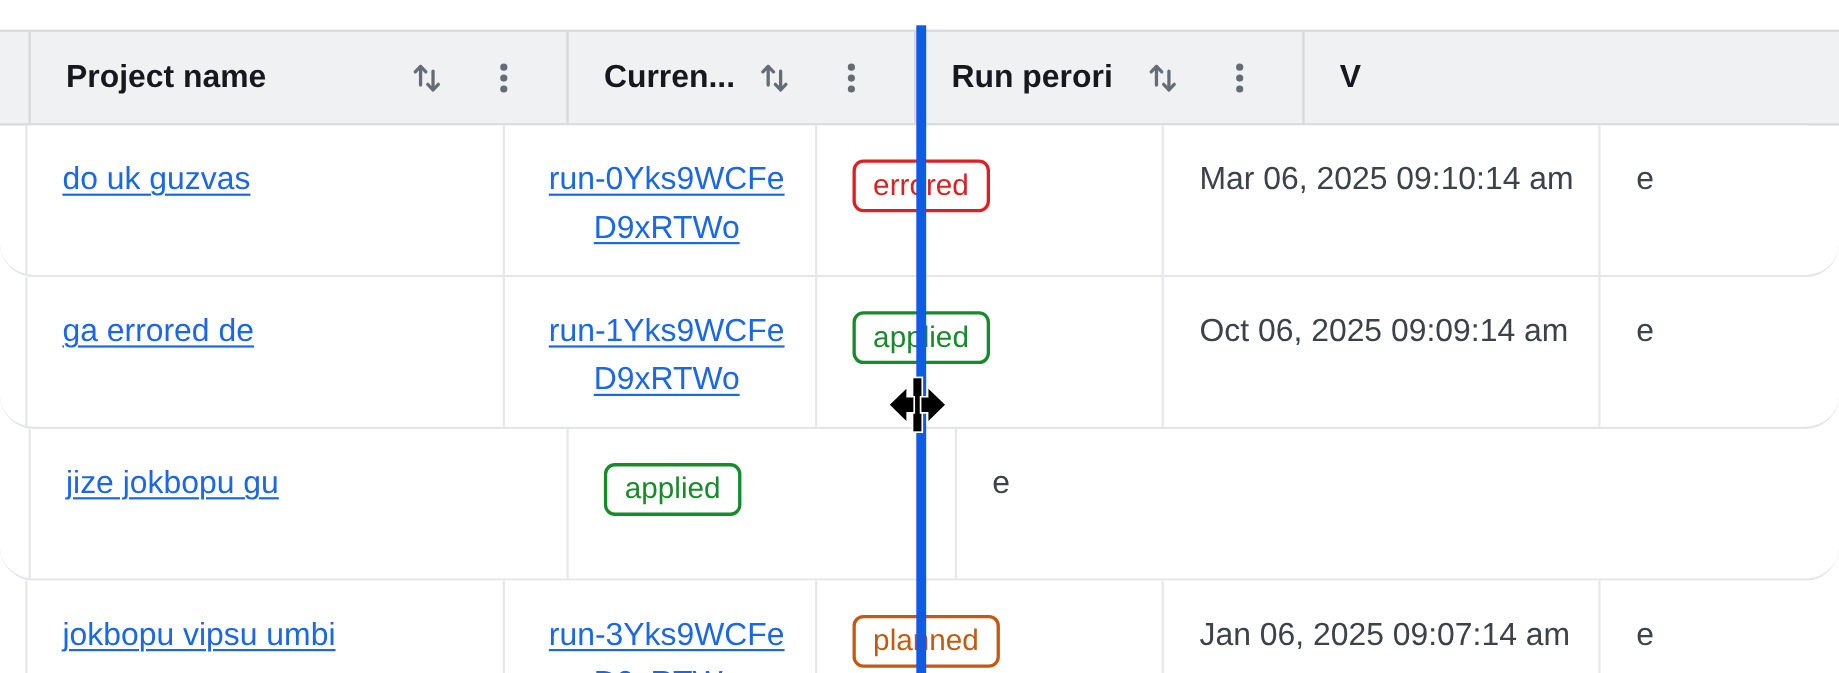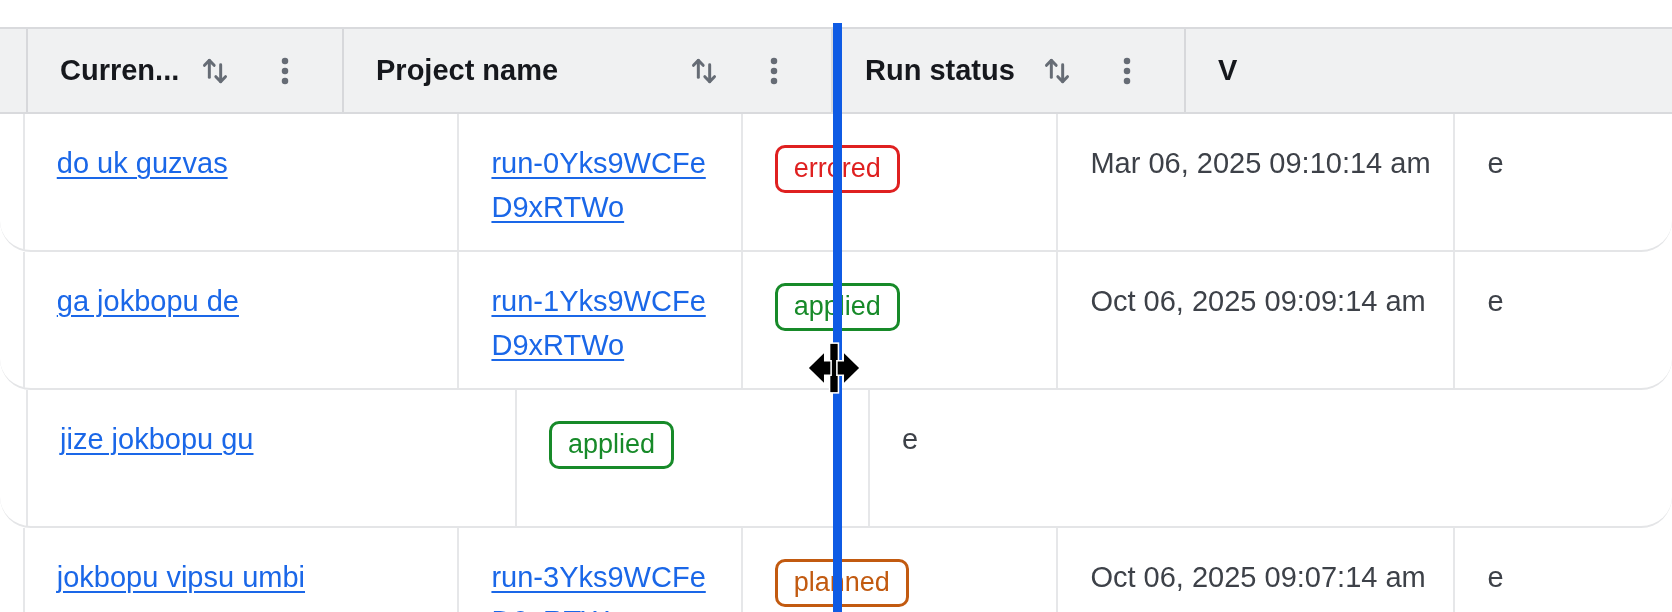--- a/index.html
+++ b/index.html
@@ -37,21 +37,21 @@
   .td{
     box-sizing:border-box;border-right:2px solid #e6e7e9;
     padding:27px 20px 0 32px;font-size:29px;line-height:44px;color:#3d4148;
   }
   .td.w-stub{padding:0;}
   .td.w-next{border-right:none;}
   .cell-link{
     color:#1a67e8;text-decoration:underline;text-underline-offset:4px;
     text-decoration-thickness:2px;
   }
-  .run-wrap{display:inline-block;max-width:248px;word-wrap:break-word;word-break:break-all;}
+  .run-wrap{display:inline-block;max-width:248px;word-wrap:break-word;word-break:break-all;text-align:center;}
   .td-status{padding-top:31px;}
   .badge{
     display:inline-block;border:3px solid currentColor;border-radius:10px;
     padding:2px 16px 4px;font-size:27px;line-height:36px;font-weight:400;background:#fff;
   }
   .ts{white-space:nowrap;margin-top:20px;}
   
   .resize-line{position:absolute;left:833px;top:23px;width:9px;height:589px;background:#0f5be4;z-index:4;}
   .resize-cursor{position:absolute;left:807px;top:341px;width:54px;height:54px;z-index:5;pointer-events:none;}
 </style>
@@ -73,50 +73,50 @@
     </symbol>
   </defs>
 </svg>
 
 <div class="screen">
   <div class="table">
 
     <div class="thead">
       <div class="th w-stub"></div>
 
+      <div class="th w-project">
+        <span class="th-label">Project name</span>
+        <button class="icon-btn">
+            <svg class="ic">
+              <use href="#i-sort"></use>
+            </svg>
+          </button>
+        <button class="icon-btn">
+            <svg class="ic">
+              <use href="#i-kebab"></use>
+            </svg>
+          </button>
+      </div>
+
       <div class="th w-run">
         <span class="th-label">Curren...</span>
         <button class="icon-btn">
             <svg class="ic">
               <use href="#i-sort"></use>
             </svg>
           </button>
         <button class="icon-btn">
             <svg class="ic">
               <use href="#i-kebab"></use>
             </svg>
           </button>
       </div>
 
-      <div class="th w-project">
-        <span class="th-label">Project name</span>
-        <button class="icon-btn">
-            <svg class="ic">
-              <use href="#i-sort"></use>
-            </svg>
-          </button>
-        <button class="icon-btn">
-            <svg class="ic">
-              <use href="#i-kebab"></use>
-            </svg>
-          </button>
-      </div>
-
       <div class="th w-status">
-        <span class="th-label">Run status</span>
+        <span class="th-label">Run perori</span>
         <button class="icon-btn">
             <svg class="ic">
               <use href="#i-sort"></use>
             </svg>
           </button>
         <button class="icon-btn">
             <svg class="ic">
               <use href="#i-kebab"></use>
             </svg>
           </button>
@@ -145,21 +145,21 @@
           <span class="ts">Mar 06, 2025 09:10:14 am</span>
         </div>
         <div class="td w-next">
           <span>e</span>
         </div>
       </div>
 
       <div class="tr">
         <div class="td w-stub"></div>
         <div class="td w-project">
-          <a href="#" class="cell-link">ga jokbopu de</a>
+          <a href="#" class="cell-link">ga errored de</a>
         </div>
         <div class="td w-run">
           <a href="#" class="cell-link run-wrap">run-1Yks9WCFeD9xRTWo</a>
         </div>
         <div class="td w-status td-status">
           <span class="badge" style="color: rgb(23, 138, 41);">applied</span>
         </div>
         <div class="td w-applied">
           <span class="ts">Oct 06, 2025 09:09:14 am</span>
         </div>
@@ -186,21 +186,21 @@
         <div class="td w-project">
           <a href="#" class="cell-link">jokbopu vipsu umbi</a>
         </div>
         <div class="td w-run">
           <a href="#" class="cell-link run-wrap">run-3Yks9WCFeD9xRTWo</a>
         </div>
         <div class="td w-status td-status">
           <span class="badge" style="color: rgb(194, 90, 16);">planned</span>
         </div>
         <div class="td w-applied">
-          <span class="ts">Oct 06, 2025 09:07:14 am</span>
+          <span class="ts">Jan 06, 2025 09:07:14 am</span>
         </div>
         <div class="td w-next">
           <span>e</span>
         </div>
       </div>
 
     </div>
   </div>
 
   <div class="resize-line"></div>

